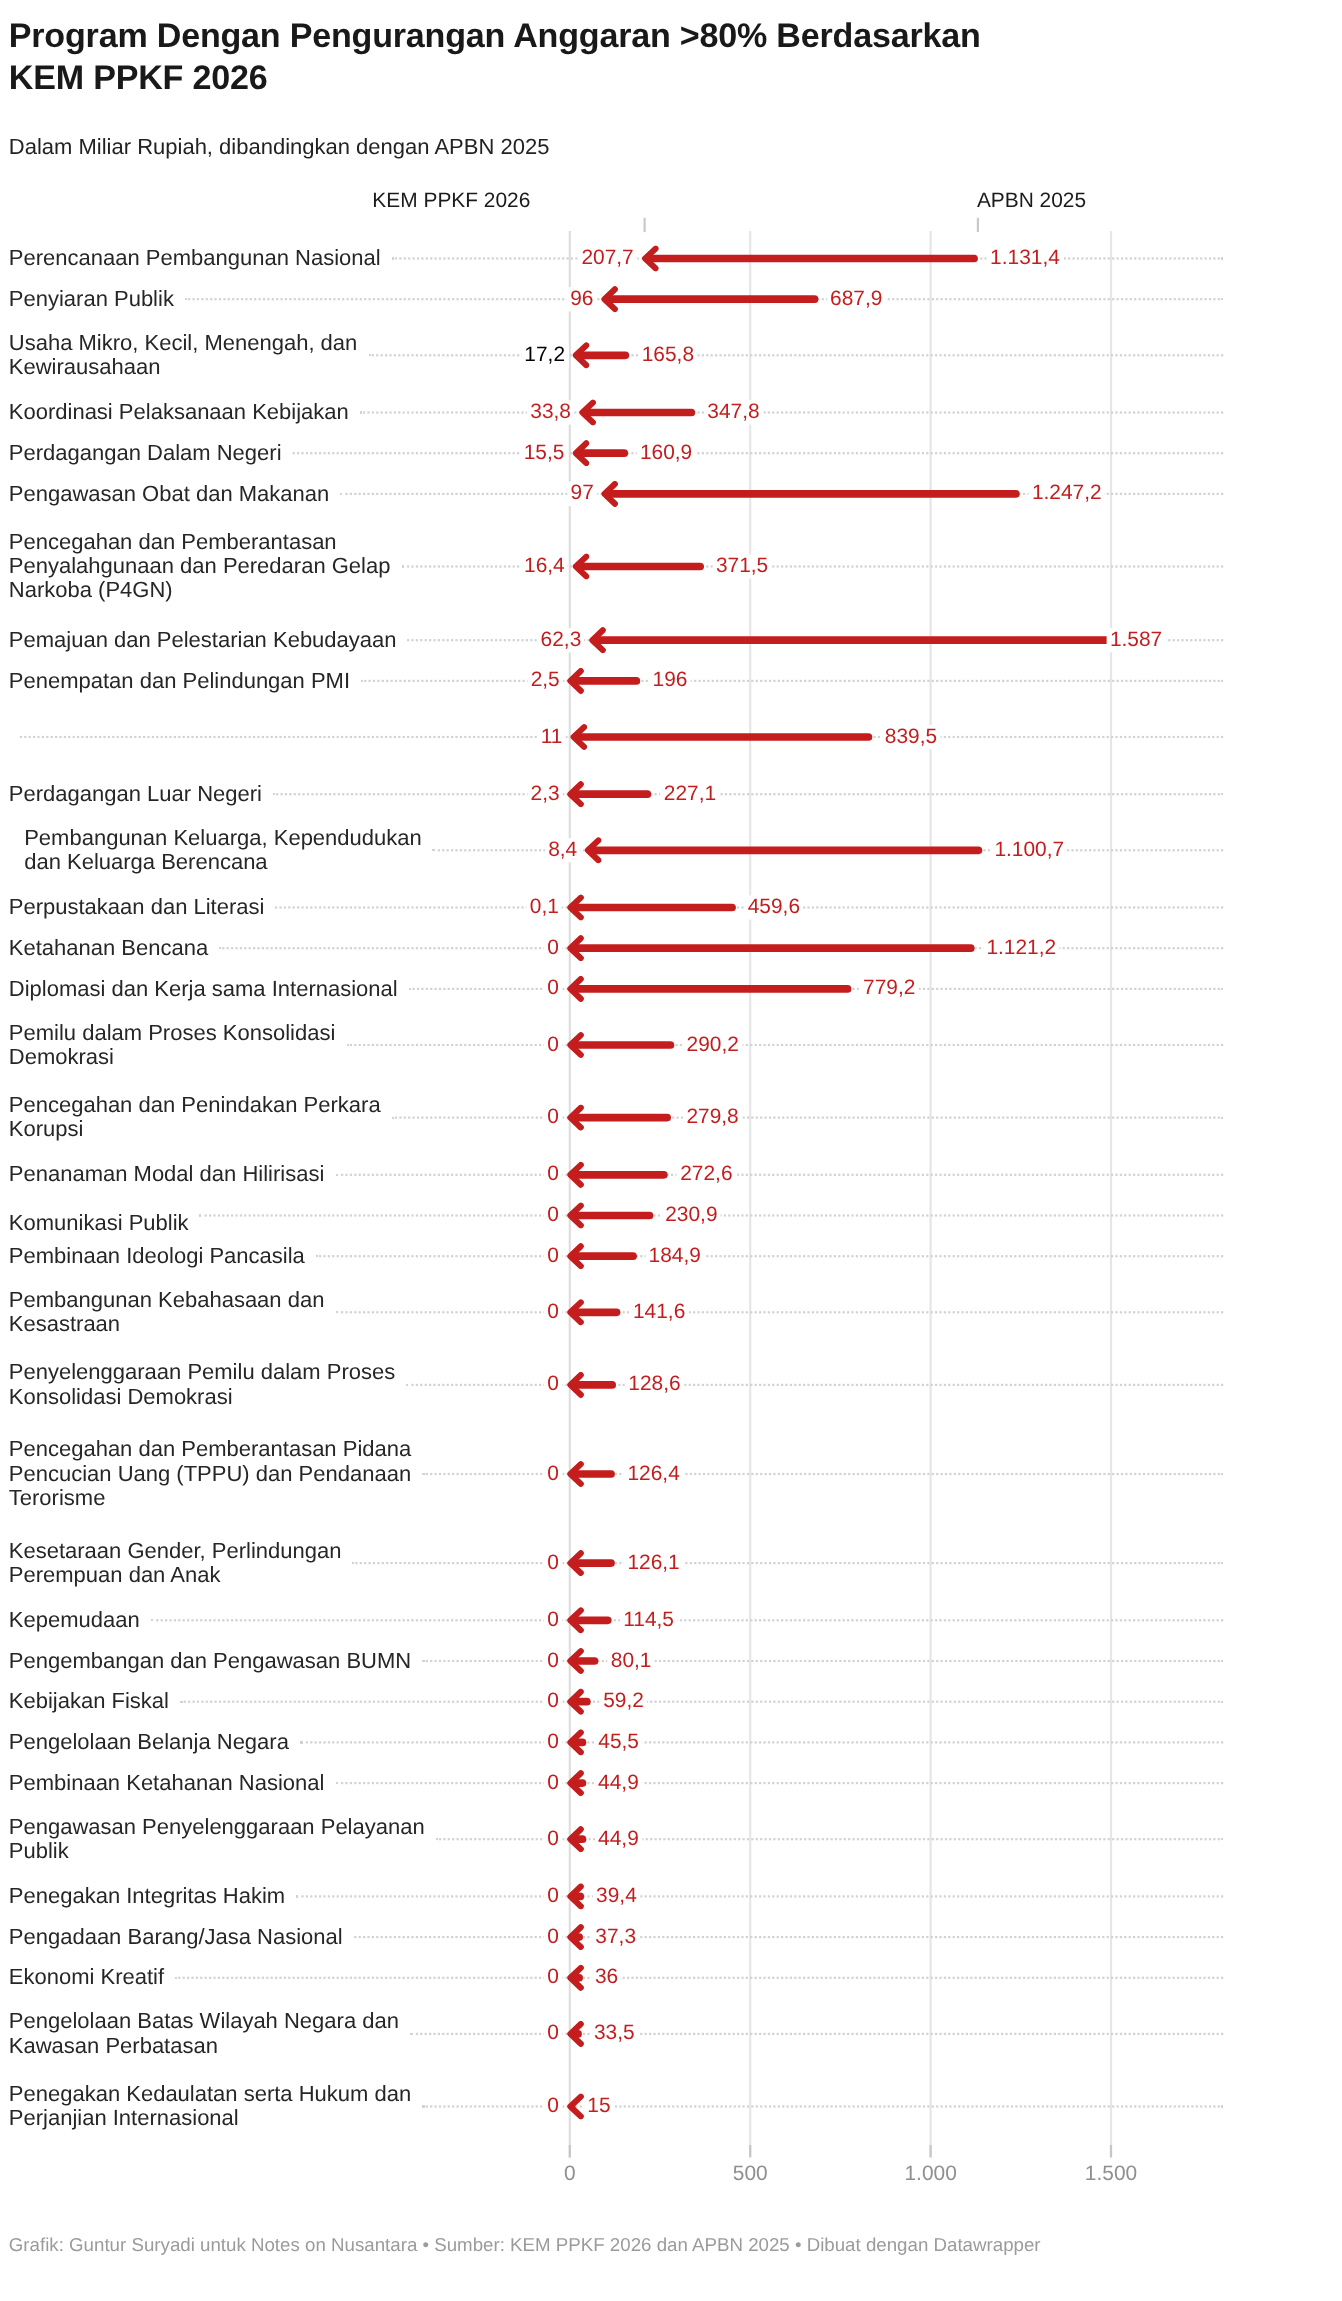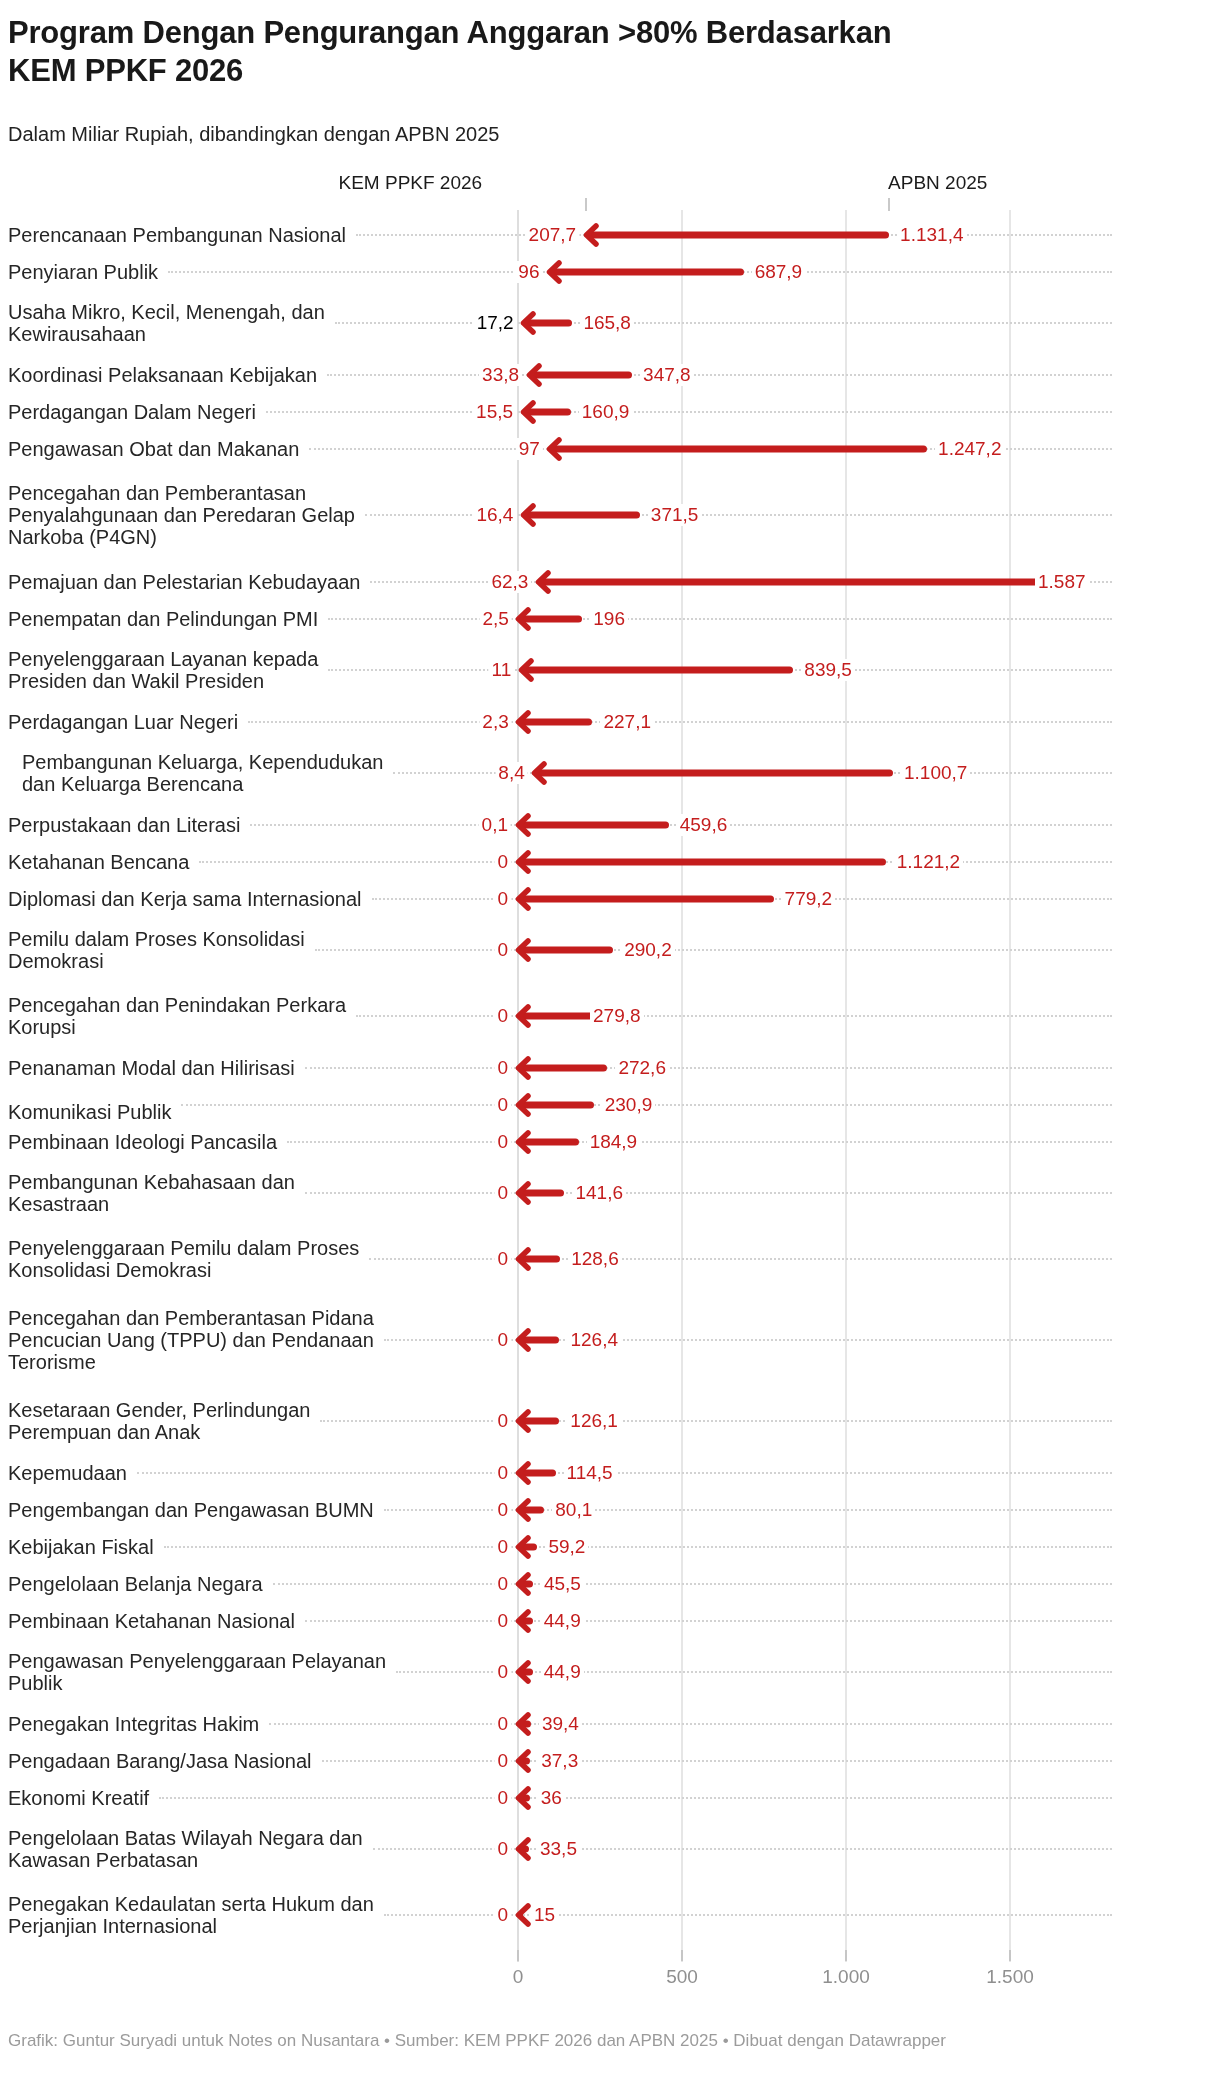--- a/index.html
+++ b/index.html
@@ -146,41 +146,39 @@
 
   <div class="row" style="min-height: 37px;">
     <div class="rlabel">Pemajuan dan Pelestarian Kebudayaan</div>
     <div class="leader"></div>
     <div class="plot">
       <div class="shaft" style="left: 533.434px; width: 497.102px; background: rgb(196, 29, 29);"></div>
       <svg class="head" viewBox="0 0 16 24" style="left: 526.934px; stroke: rgb(196, 29, 29);">
             <path d="M13 3 L3.5 12 L13 21"></path>
           </svg>
       <span class="val kem" style="left: 523.434px; color: rgb(196, 29, 29);">62,3</span>
-      <span class="val apbn" style="left: 1027px; color: rgb(196, 29, 29);">1.587</span>
+      <span class="val apbn" style="left: 998px; color: rgb(196, 29, 29);">1.587</span>
     </div>
   </div>
 
 
   <div class="row" style="min-height: 37px;">
     <div class="rlabel">Penempatan dan Pelindungan PMI</div>
     <div class="leader"></div>
     <div class="plot">
       <div class="shaft" style="left: 513.82px; width: 60.468px; background: rgb(196, 29, 29);"></div>
       <svg class="head" viewBox="0 0 16 24" style="left: 507.32px; stroke: rgb(196, 29, 29);">
             <path d="M13 3 L3.5 12 L13 21"></path>
           </svg>
       <span class="val kem" style="left: 503.82px; color: rgb(196, 29, 29);">2,5</span>
       <span class="val apbn" style="left: 582.288px; color: rgb(196, 29, 29);">196</span>
     </div>
   </div>
 
   <div class="row" style="min-height: 66px;">
-    <div class="rlabel">Penyelenggaraan Layanan kepada
-Presiden dan Wakil Presiden</div>
     <div class="leader"></div>
     <div class="plot">
       <div class="shaft" style="left: 516.28px; width: 269.076px; background: rgb(196, 29, 29);"></div>
       <svg class="head" viewBox="0 0 16 24" style="left: 509.78px; stroke: rgb(196, 29, 29);">
             <path d="M13 3 L3.5 12 L13 21"></path>
           </svg>
       <span class="val kem" style="left: 506.28px; color: rgb(196, 29, 29);">11</span>
       <span class="val apbn" style="left: 793.356px; color: rgb(196, 29, 29);">839,5</span>
     </div>
   </div>
@@ -268,21 +266,21 @@
   <div class="row" style="min-height: 66px;">
     <div class="rlabel">Pencegahan dan Penindakan Perkara
 Korupsi</div>
     <div class="leader"></div>
     <div class="plot">
       <div class="shaft" style="left: 513px; width: 88.7744px; background: rgb(196, 29, 29);"></div>
       <svg class="head" viewBox="0 0 16 24" style="left: 506.5px; stroke: rgb(196, 29, 29);">
             <path d="M13 3 L3.5 12 L13 21"></path>
           </svg>
       <span class="val kem" style="left: 503px; color: rgb(196, 29, 29);">0</span>
-      <span class="val apbn" style="left: 582px; color: rgb(196, 29, 29);">279,8</span>
+      <span class="val apbn" style="left: 613px; color: rgb(196, 29, 29);">279,8</span>
     </div>
   </div>
 
   <div class="row" style="min-height: 37px;">
     <div class="rlabel">Penanaman Modal dan Hilirisasi</div>
     <div class="leader"></div>
     <div class="plot">
       <div class="shaft" style="left: 513px; width: 86.4128px; background: rgb(196, 29, 29);"></div>
       <svg class="head" viewBox="0 0 16 24" style="left: 506.5px; stroke: rgb(196, 29, 29);">
             <path d="M13 3 L3.5 12 L13 21"></path>

